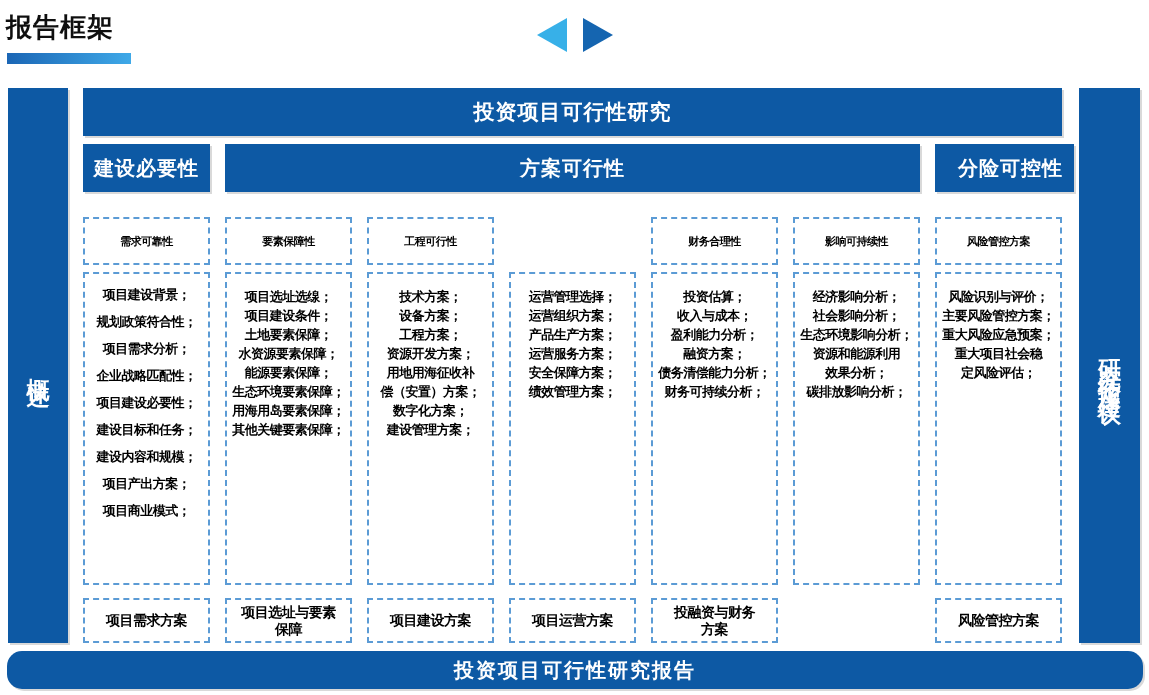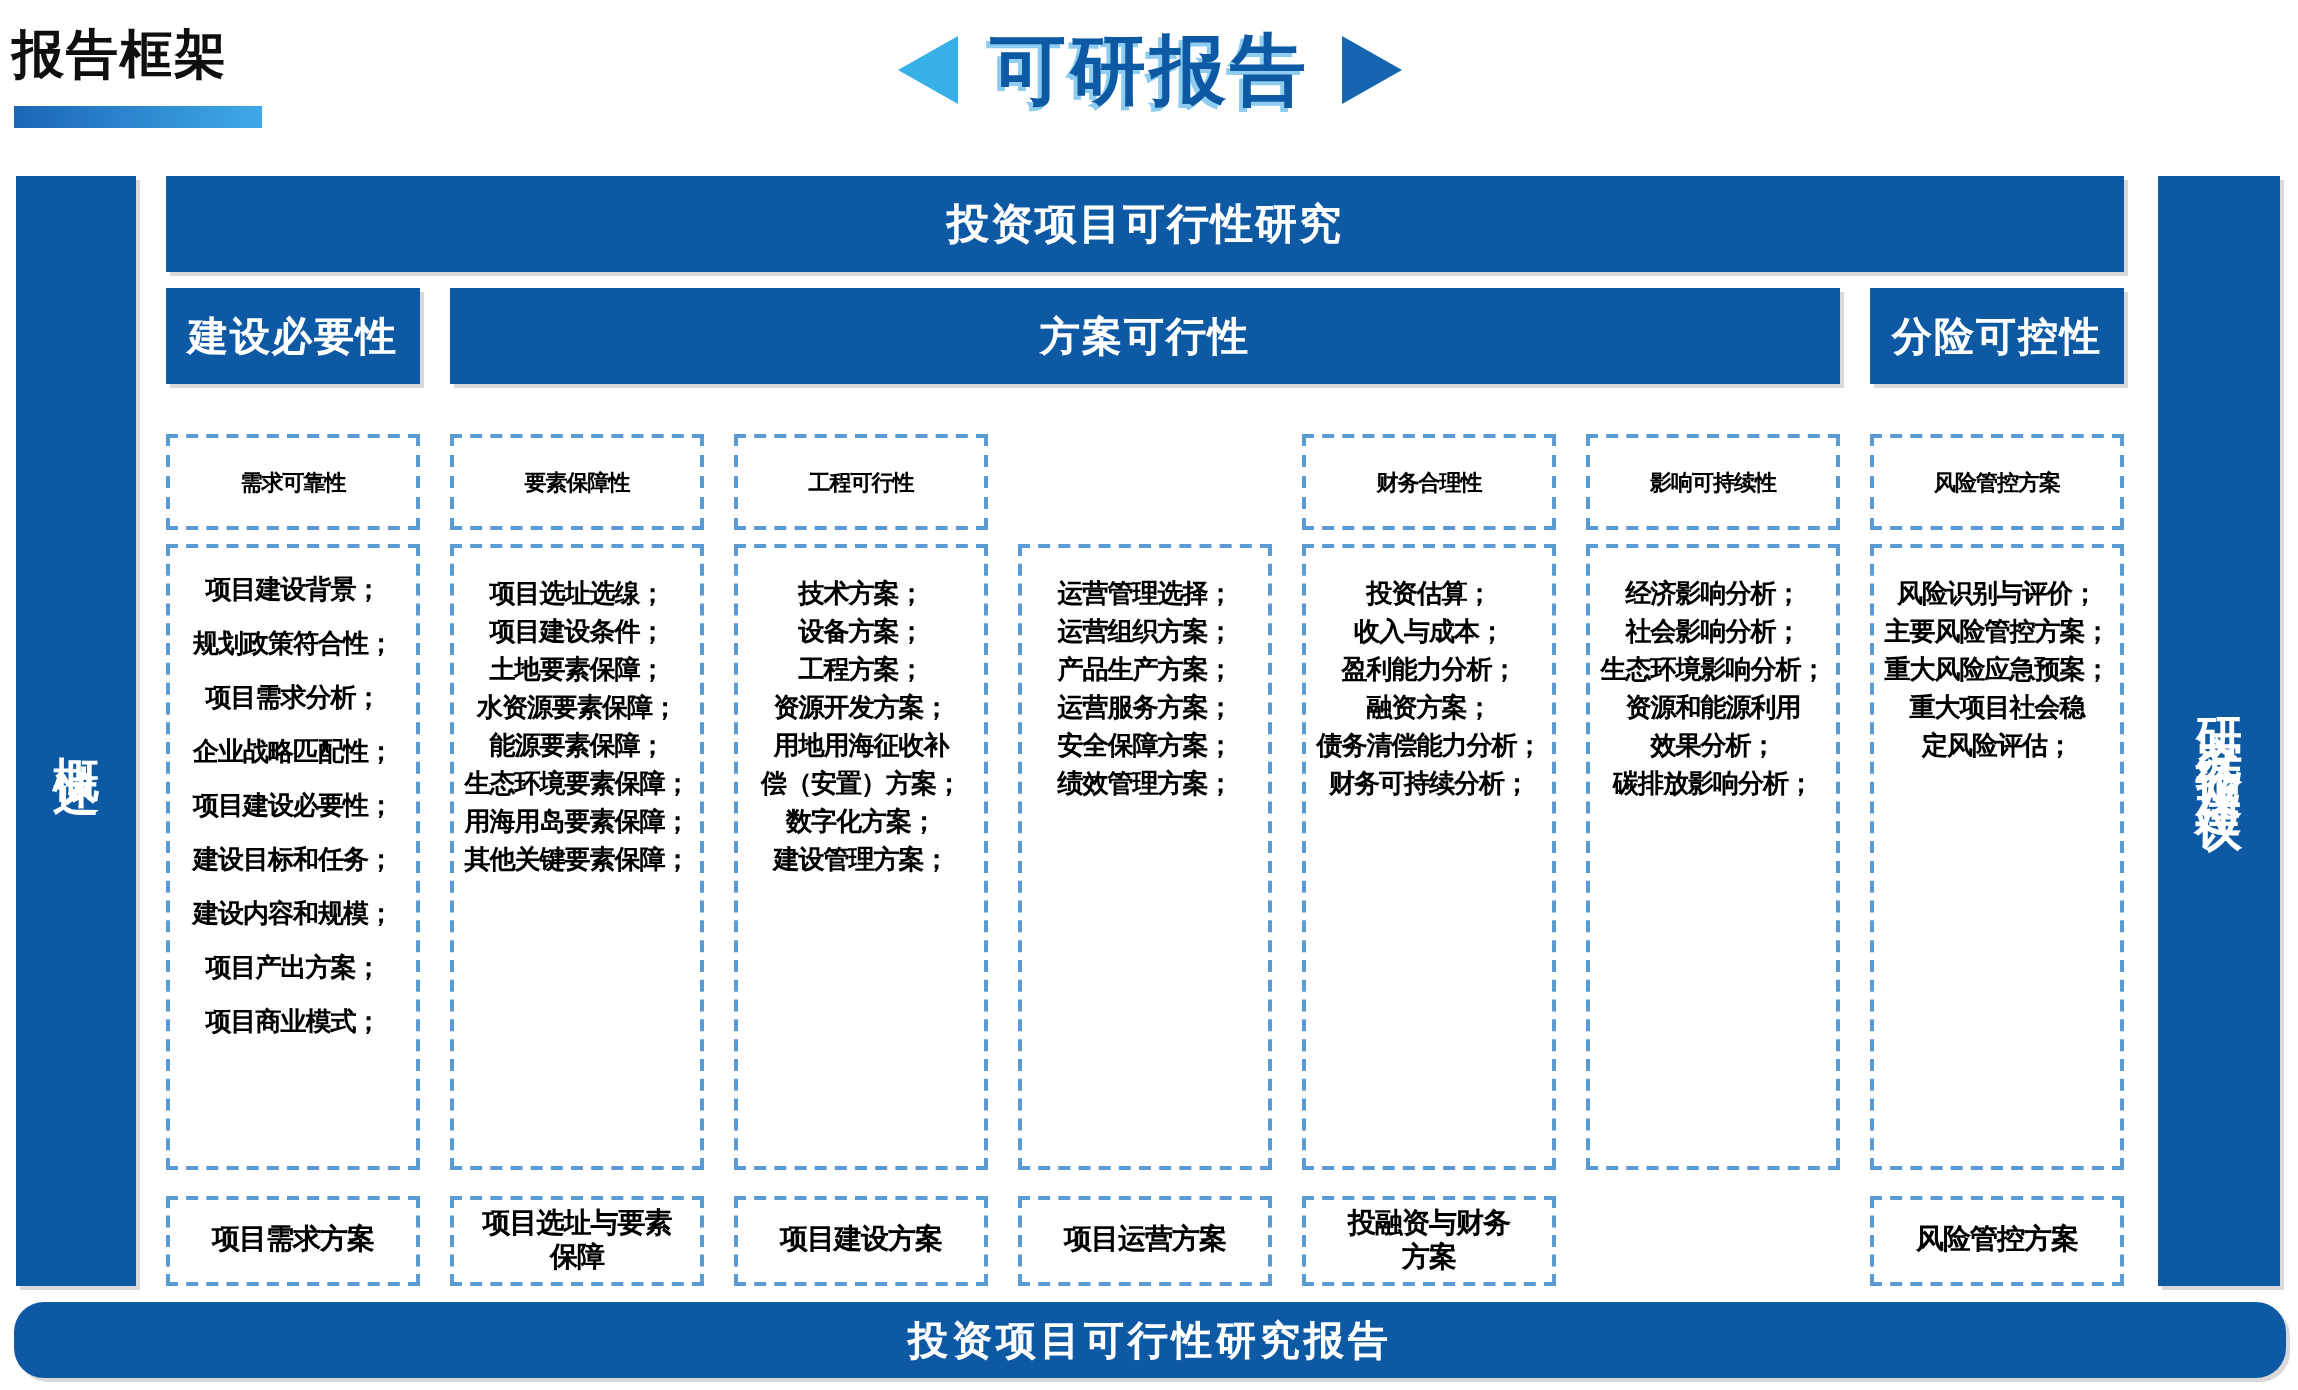--- a/index.html
+++ b/index.html
@@ -31,21 +31,21 @@
   .blue{background:#0d59a4;color:#ffffff;box-shadow:2px 2px 0 #d9d9d9;}
   .top-banner{
     position:absolute;left:83px;top:88px;width:979px;height:48px;
     display:flex;align-items:center;justify-content:center;
     font-size:21px;font-weight:bold;letter-spacing:1px;
   }
   .row2{position:absolute;top:144px;height:48px;display:flex;align-items:center;justify-content:center;
     font-size:20px;font-weight:bold;letter-spacing:1px;}
   .row2.nec{left:83px;width:127px;}
   .row2.feas{left:225px;width:695px;}
-  .row2.risk{left:935px;width:127px;}
+  .row2.risk{left:935px;width:127px;padding-left:12px;}
   .side-bar{
     position:absolute;top:88px;height:555px;display:flex;align-items:center;justify-content:center;
   }
   .side-bar.left{left:8px;width:60px;}
   .side-bar.right{left:1079px;width:61px;}
   .v-text{
     writing-mode:vertical-rl;text-orientation:upright;white-space:pre;
     font-family:"Liberation Serif",serif;font-weight:bold;color:#fff;
     font-size:23px;letter-spacing:7px;
   }
@@ -78,21 +78,20 @@
     letter-spacing:-0.5px;}
 </style>
 </head>
 <body>
 
 <div class="page-title">报告框架</div>
 <div class="title-underline"></div>
 
 <div class="center-nav">
   <span class="tri tri-left"></span>
-  <span class="center-title">可研报告</span>
   <span class="tri tri-right"></span>
 </div>
 
 <div class="side-bar left blue">
   <span class="v-text">概述</span>
 </div>
 <div class="side-bar right blue">
   <span class="v-text">研究结论及建议</span>
 </div>
 

